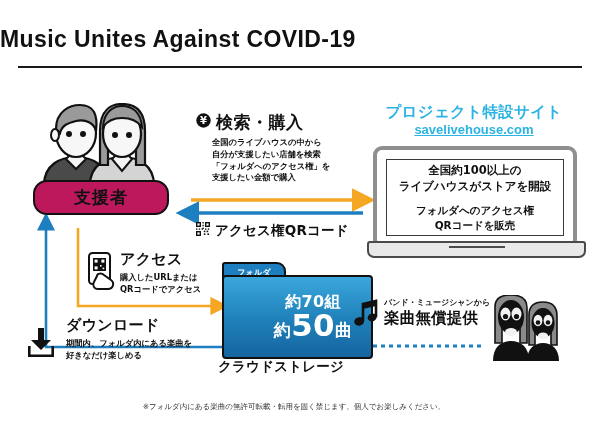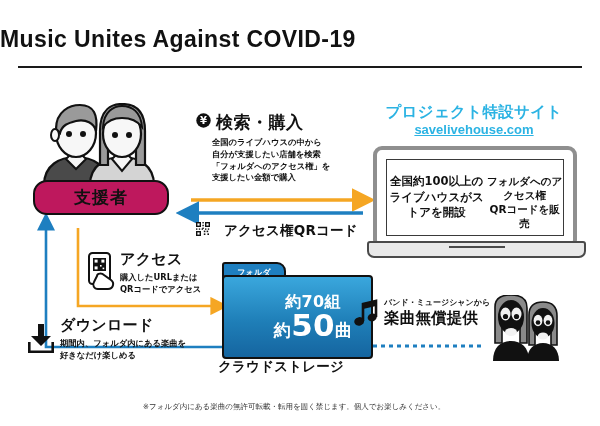--- a/index.html
+++ b/index.html
@@ -36,60 +36,60 @@
 
   
   .sec-search{position:absolute;left:196px;top:111px;width:170px;}
   .head-row{display:flex;align-items:center;gap:5px;}
   .head-txt{font-size:17px;font-weight:bold;letter-spacing:.5px;color:#111;}
   .body-txt{
     font-size:8.3px;font-weight:bold;line-height:1.42;color:#111;
     margin-top:3px;margin-left:16px;white-space:pre-line;letter-spacing:0px;
   }
 
-  .qr-row{position:absolute;left:196px;top:222px;display:flex;align-items:center;gap:14px;}
+  .qr-row{position:absolute;left:196px;top:222px;display:flex;align-items:center;gap:5px;}
   .qr-label{font-size:13.5px;font-weight:bold;color:#111;letter-spacing:.2px;}
 
   
   .site-head{
     position:absolute;left:358px;top:102px;width:232px;text-align:center;
     font-size:15.5px;font-weight:bold;color:#2BB3E3;letter-spacing:.3px;
   }
   .site-url{
     position:absolute;left:358px;top:122px;width:232px;text-align:center;
     font-size:13px;font-weight:bold;color:#2BB3E3;text-decoration:underline;
   }
   .laptop{position:absolute;left:367px;top:146px;width:215px;height:110px;}
   .laptop-lid{
     position:absolute;left:6px;top:0;width:196px;height:95px;
     background:#fff;border:4px solid #8f8f8f;border-radius:9px;
   }
   .laptop-screen{
     position:absolute;left:9px;top:9px;right:9px;bottom:9px;
     background:#fff;border:1.5px solid #3a3a3a;
-    display:flex;flex-direction:row;align-items:center;justify-content:center;
+    display:flex;flex-direction:column;align-items:center;justify-content:center;
   }
   .screen-l1{font-size:11.5px;font-weight:bold;line-height:1.35;text-align:center;color:#111;white-space:pre-line;}
   .screen-l2{font-size:10.5px;font-weight:bold;line-height:1.35;text-align:center;color:#111;white-space:pre-line;margin-top:9px;}
   .laptop-base{
     position:absolute;left:0;top:95px;width:215px;height:13px;
     background:#e9e9e9;border:2.5px solid #4a4a4a;border-radius:3px 3px 7px 7px;
   }
   .laptop-notch{
     position:absolute;left:50%;top:3px;transform:translateX(-50%);
     width:56px;height:2px;background:#4a4a4a;
   }
 
   
   .sec-access{position:absolute;left:86px;top:252px;display:flex;align-items:flex-start;}
   .access-txt-h{font-size:15px;font-weight:bold;color:#111;letter-spacing:.3px;line-height:1;}
   .access-txt-b{font-size:8.3px;font-weight:bold;line-height:1.45;color:#111;margin-top:4px;white-space:pre-line;}
 
   
-  .sec-dl{position:absolute;left:28px;top:318px;display:flex;gap:6px;align-items:center;}
+  .sec-dl{position:absolute;left:28px;top:318px;display:flex;gap:12px;align-items:flex-end;}
   .dl-txt-h{font-size:15px;font-weight:bold;color:#111;letter-spacing:.3px;line-height:1;}
   .dl-txt-b{font-size:8.3px;font-weight:bold;line-height:1.45;color:#111;margin-top:4px;white-space:pre-line;}
 
   
   .folder{position:absolute;left:222px;top:262px;width:116px;height:93px;}
   .folder-tab{
     position:absolute;left:0;top:0;width:60px;height:16px;
     background:#1e7fc0;border:2px solid #111;border-radius:3px 9px 0 0;
     display:flex;align-items:center;justify-content:center;
   }

